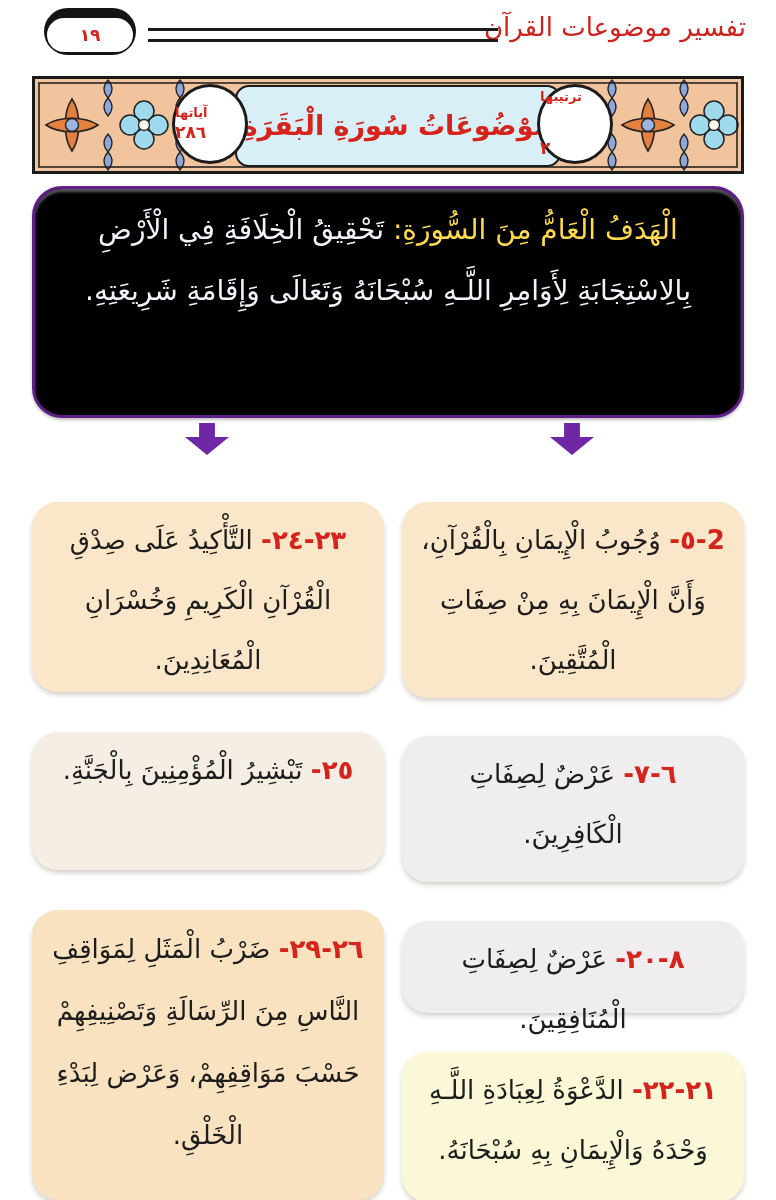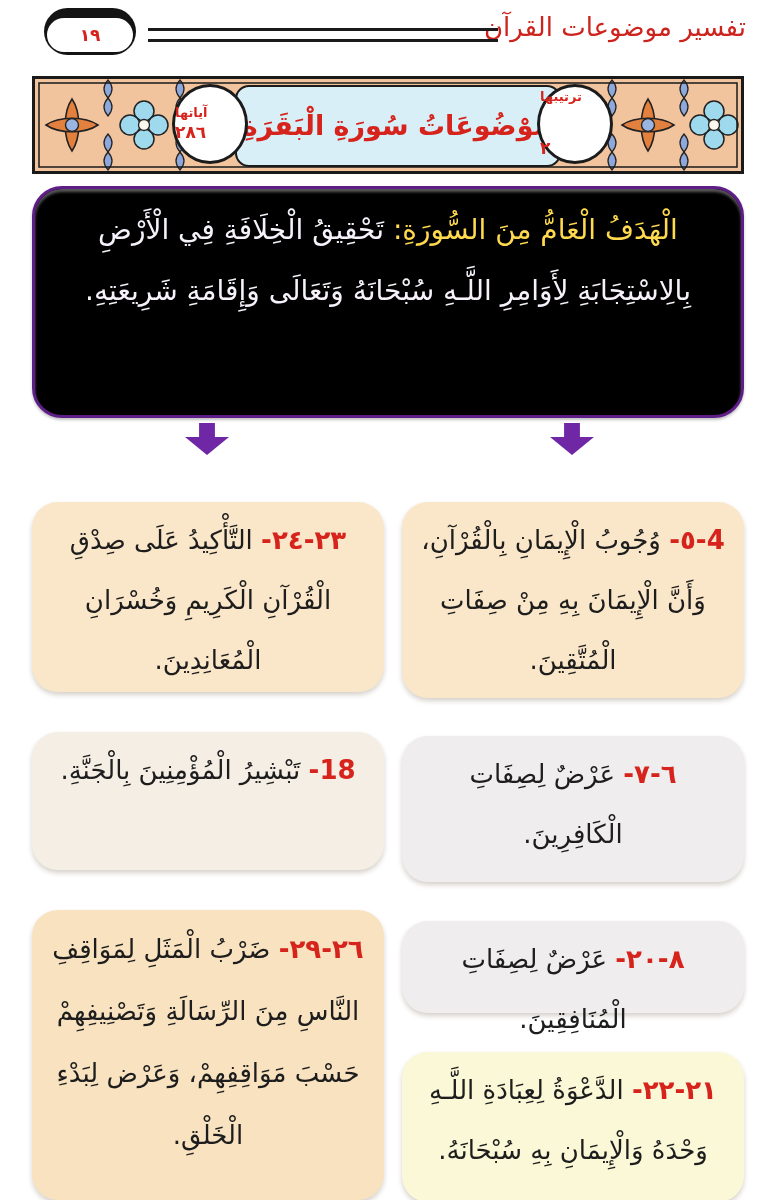--- a/index.html
+++ b/index.html
@@ -169,35 +169,35 @@
 
   <div class="ar" id="ar1"></div>
   <div class="ar" id="ar2"></div>
   <div class="ar" id="ar3"></div>
   <div class="ar" id="ar4"></div>
   <div class="ar" id="ar5"></div>
   <div class="ar" id="ar6"></div>
   <div class="ar" id="ar7"></div>
 
   <div class="tbox bg-cream" id="box-r1">
-    <div><span class="rng">4-٥-</span> <span>وُجُوبُ الْإِيمَانِ بِالْقُرْآنِ، وَأَنَّ الْإِيمَانَ بِهِ مِنْ صِفَاتِ الْمُتَّقِينَ.</span></div>
+    <div><span class="rng">2-٥-</span> <span>وُجُوبُ الْإِيمَانِ بِالْقُرْآنِ، وَأَنَّ الْإِيمَانَ بِهِ مِنْ صِفَاتِ الْمُتَّقِينَ.</span></div>
   </div>
   <div class="tbox bg-gray" id="box-r2">
     <div><span class="rng">٦-٧-</span> <span>عَرْضٌ لِصِفَاتِ الْكَافِرِينَ.</span></div>
   </div>
   <div class="tbox bg-gray" id="box-r3">
     <div><span class="rng">٨-٢٠-</span> <span>عَرْضٌ لِصِفَاتِ الْمُنَافِقِينَ.</span></div>
   </div>
   <div class="tbox bg-yellow" id="box-r4">
     <div><span class="rng">٢١-٢٢-</span> <span>الدَّعْوَةُ لِعِبَادَةِ اللَّـهِ وَحْدَهُ وَالْإِيمَانِ بِهِ سُبْحَانَهُ.</span></div>
   </div>
 
   <div class="tbox bg-cream" id="box-l1">
     <div><span class="rng">٢٣-٢٤-</span> <span>التَّأْكِيدُ عَلَى صِدْقِ الْقُرْآنِ الْكَرِيمِ وَخُسْرَانِ الْمُعَانِدِينَ.</span></div>
   </div>
   <div class="tbox bg-offwhite" id="box-l2">
-    <div><span class="rng">18-</span> <span>تَبْشِيرُ الْمُؤْمِنِينَ بِالْجَنَّةِ.</span></div>
+    <div><span class="rng">٢٥-</span> <span>تَبْشِيرُ الْمُؤْمِنِينَ بِالْجَنَّةِ.</span></div>
   </div>
   <div class="tbox bg-peach" id="box-l3">
     <div><span class="rng">٢٦-٢٩-</span> <span>ضَرْبُ الْمَثَلِ لِمَوَاقِفِ النَّاسِ مِنَ الرِّسَالَةِ وَتَصْنِيفِهِمْ حَسْبَ مَوَاقِفِهِمْ، وَعَرْض لِبَدْءِ الْخَلْقِ.</span></div>
   </div>
 
 </div>
 
 </body></html>

